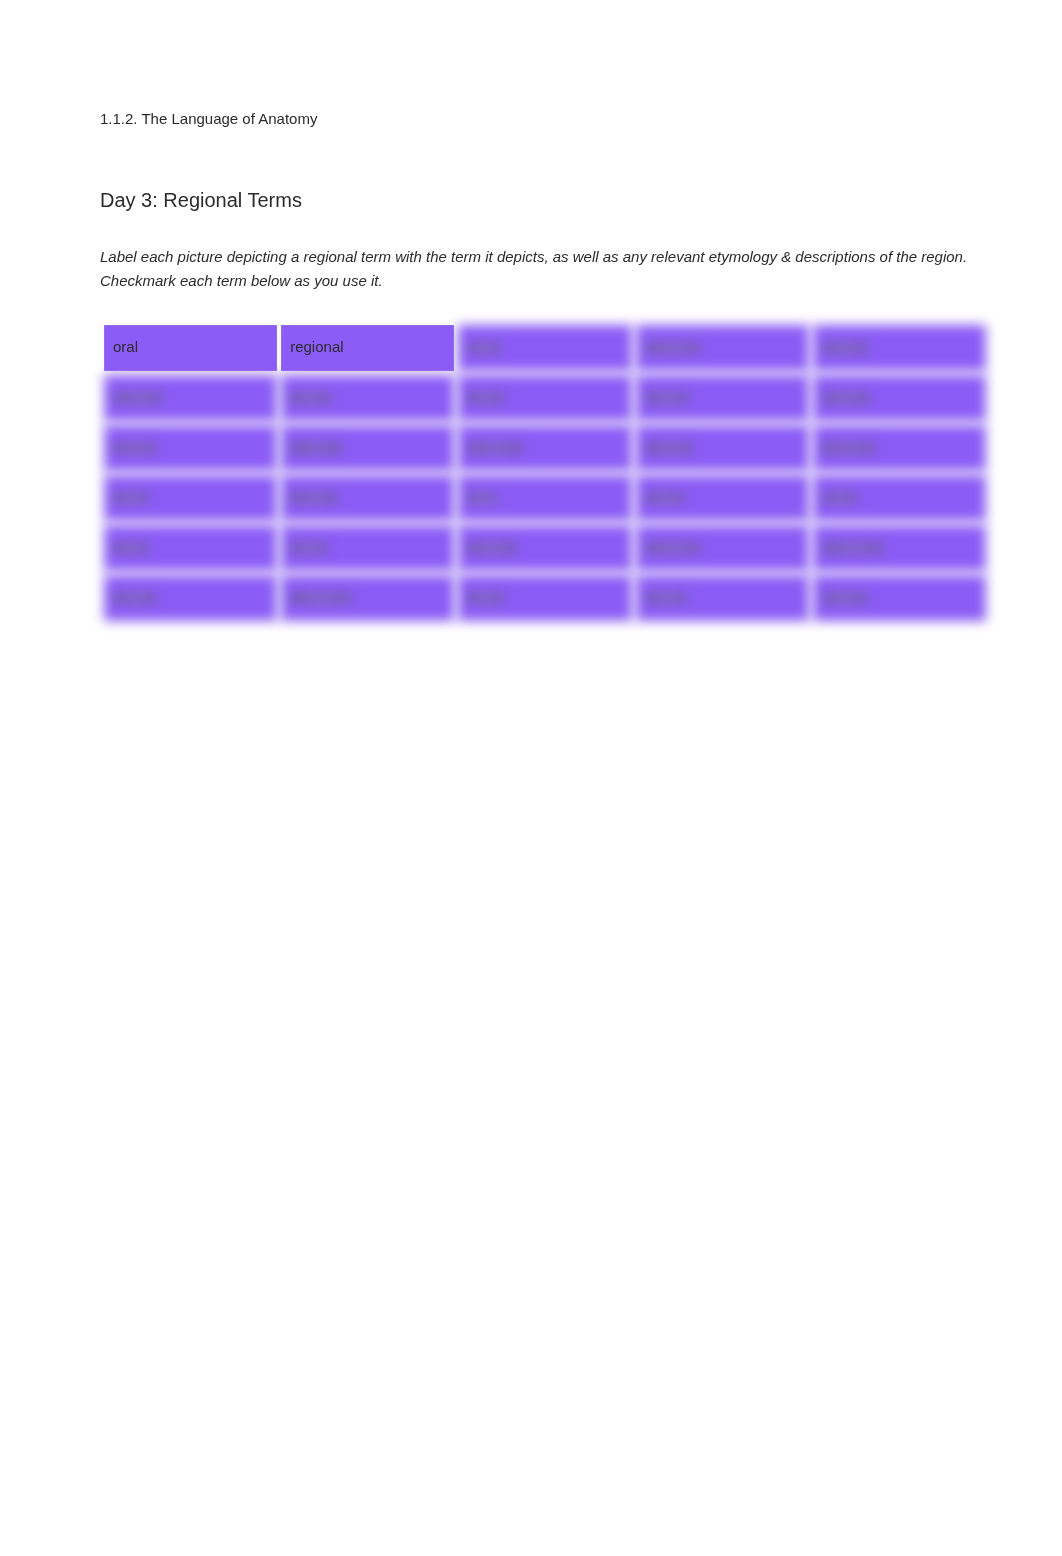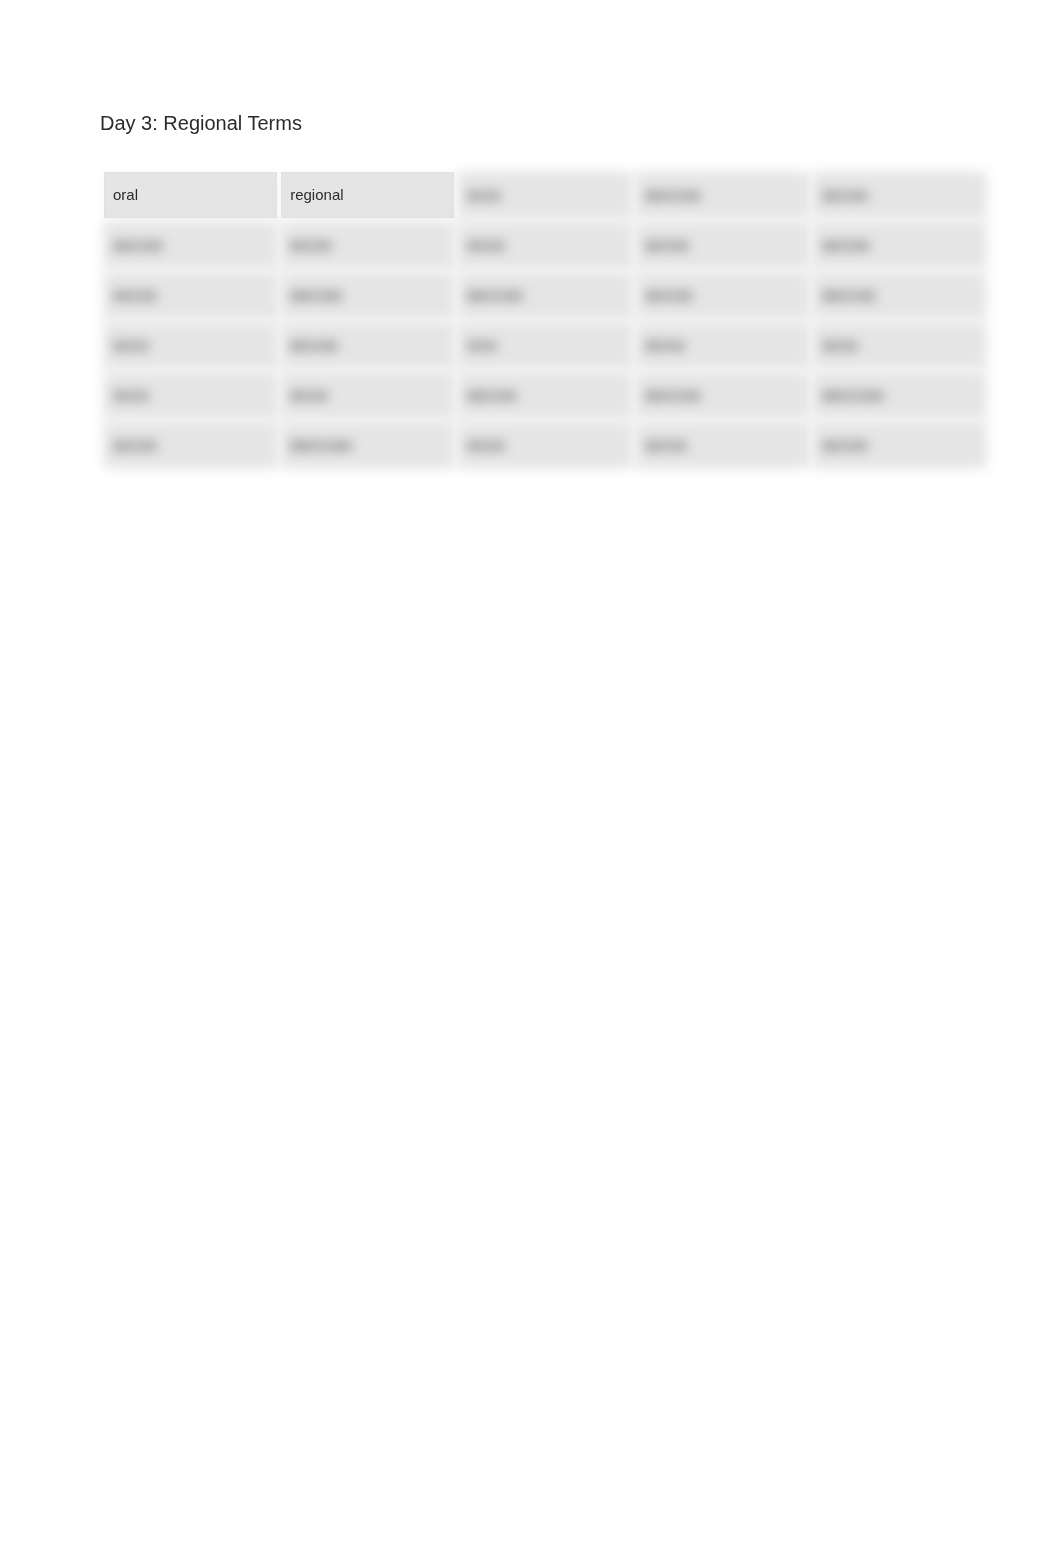--- a/index.html
+++ b/index.html
@@ -40,21 +40,21 @@
     .blur-region {
       position: relative;
     }
     .terms-table {
       width: 100%;
       border-collapse: separate;
       border-spacing: 4px 4px;
       table-layout: fixed;
     }
     .terms-table td {
-      background: #e5e5e5;
+      background: #8b5cf6;
       padding: 10px 8px;
       height: 46px;
       vertical-align: middle;
       border: 1px solid rgba(200,200,200,0.15);
       position: relative;
     }
     .blurred-cell {
       filter: blur(6px);
       color: #888;
       user-select: none;
@@ -79,25 +79,27 @@
       background:
         radial-gradient(circle at 50% 0%, rgba(240,240,248,0.0) 0%, rgba(255,255,255,0) 70%);
       filter: blur(2px);
     }
   </style>
 </head>
 <body>
 
 <div class="page">
 
+  <div class="section-number">1.1.2. The Language of Anatomy</div>
 
   <div class="day-heading">Day 3: Regional Terms</div>
 
   <div class="blur-region">
 
+    <div class="instructions">Label each picture depicting a regional term with the term it depicts, as well as any relevant etymology &amp; descriptions of the region. Checkmark  each term below as you use it.</div>
 
     <table class="terms-table">
       <tbody id="terms-body">
           <tr class="row-shadow">
             <td>oral</td>
             <td>regional</td>
             <td class="blurred-cell"><span class="smudge" style="width: 34px;"></span></td>
             <td class="blurred-cell"><span class="smudge" style="width: 56px;"></span></td>
             <td class="blurred-cell"><span class="smudge" style="width: 46px;"></span></td>
           </tr>

